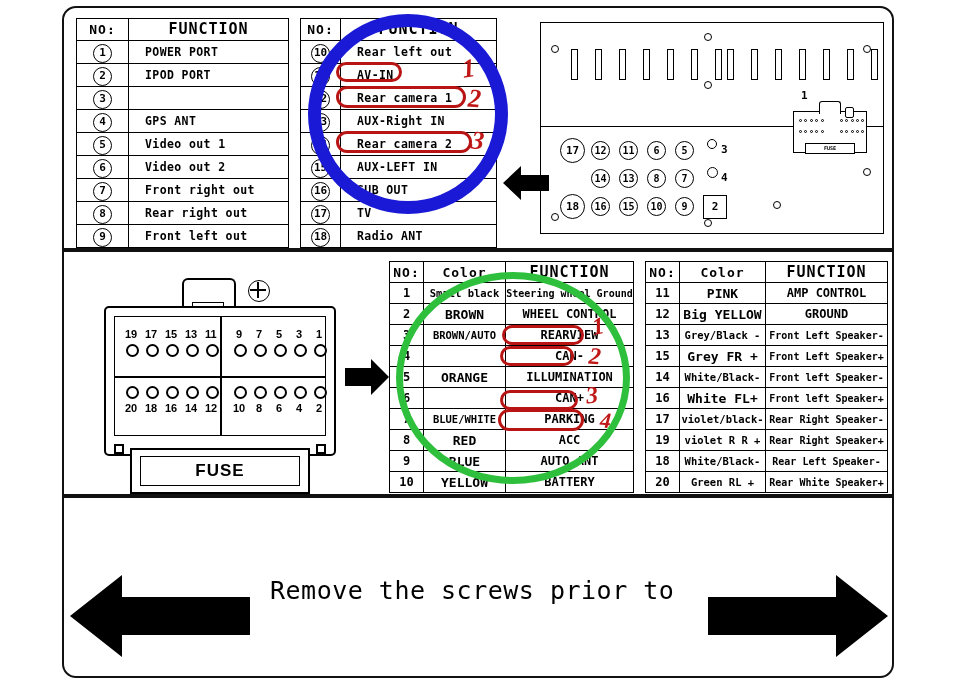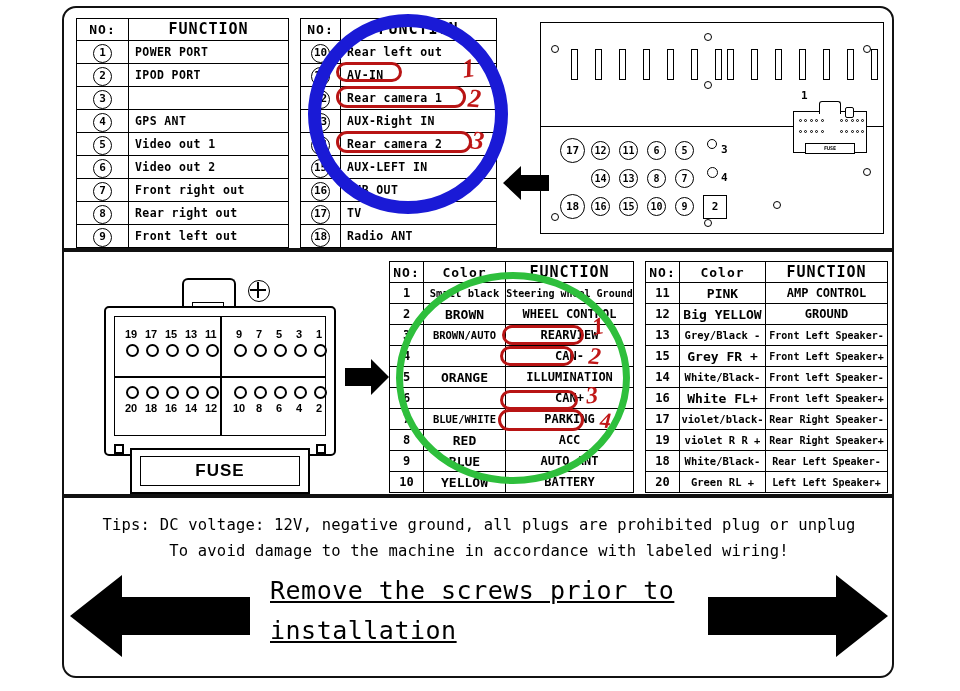--- a/index.html
+++ b/index.html
@@ -14,21 +14,21 @@
   .hrule{position:absolute;left:62px;width:832px;height:4px;background:#111;}
 
   
   table.tbl{border-collapse:collapse;table-layout:fixed;background:#fff;}
   table.tbl td,table.tbl th{border:1px solid #000;padding:0;text-align:center;
       vertical-align:middle;font-weight:bold;color:#000;white-space:nowrap;overflow:hidden;}
   .hdr{font-size:15px;letter-spacing:1px;}
   .hdr.small{font-size:13px;}
   .numcell{font-size:12px;}
   .fn{font-size:11.5px;letter-spacing:.4px;}
-  .fn.l{text-align:left;padding-left:6px;}
+  .fn.l{text-align:left;padding-left:16px;}
   .circnum{display:inline-block;border:1.4px solid #000;border-radius:50%;
            width:17px;height:17px;line-height:15px;font-size:11px;font-weight:bold;}
 
   
   #t1{position:absolute;left:76px;top:18px;width:212px;}
   #t1 col.c1{width:52px;} #t1 col.c2{width:160px;}
   #t1 tr{height:21.5px;}
 
   
   #t2{position:absolute;left:300px;top:18px;width:196px;}
@@ -105,21 +105,21 @@
   .redbox{position:absolute;border:3px solid #b81414;border-radius:16px;box-sizing:border-box;
           filter:blur(.3px);}
   .rednum{position:absolute;color:#c01717;font-weight:bold;
           font-family:"Liberation Serif",serif;font-style:italic;}
 
   
   #tips{position:absolute;left:70px;top:512px;width:818px;text-align:center;}
   .tipline{font-size:15.5px;letter-spacing:.2px;line-height:26px;white-space:nowrap;}
   #banner{position:absolute;left:70px;top:565px;width:818px;height:105px;}
   .btext{position:absolute;left:200px;top:6px;width:420px;text-align:left;
-         font-size:25px;line-height:40px;letter-spacing:.5px;text-decoration:underline;}
+         font-size:25px;line-height:40px;letter-spacing:.5px;}
 </style>
 </head>
 <body>
 
 <div id="sheet">
 
   <div class="frame"></div>
   <div class="hrule" style="top:248px;"></div>
   <div class="hrule" style="top:494px;"></div>
 
@@ -470,21 +470,21 @@
           <td class="fnsm">Rear Right Speaker+</td>
         </tr>
         <tr>
           <td class="numcell">18</td>
           <td class="clr">White/Black-</td>
           <td class="fnsm">Rear Left Speaker-</td>
         </tr>
         <tr>
           <td class="numcell">20</td>
           <td class="clr">Green RL +</td>
-          <td class="fnsm">Left Left Speaker+</td>
+          <td class="fnsm">Rear White Speaker+</td>
         </tr>
       </tbody>
   </table>
 
   <svg class="arrow" style="left:503px;top:163px;" width="46" height="40" viewBox="0 0 46 40">
     <polygon points="0,20 18,3 18,12 46,12 46,28 18,28 18,37" fill="#000"></polygon>
   </svg>
   <svg class="arrow" style="left:345px;top:358px;" width="44" height="38" viewBox="0 0 44 38">
     <polygon points="0,10 26,10 26,1 44,19 26,37 26,28 0,28" fill="#000"></polygon>
   </svg>
@@ -503,31 +503,26 @@
   <div class="redbox" style="left:502px;top:325px;width:82px;height:20px;"></div>
   <div class="redbox" style="left:500px;top:346px;width:74px;height:20px;"></div>
   <div class="redbox" style="left:500px;top:390px;width:78px;height:20px;"></div>
   <div class="redbox" style="left:498px;top:409px;width:86px;height:22px;"></div>
 
   <div class="rednum" id="rn-b1" style="left:592px;top:313px;font-size:24px;transform:rotate(-10deg);">1</div>
   <div class="rednum" id="rn-b2" style="left:589px;top:343px;font-size:24px;transform:rotate(5deg);">2</div>
   <div class="rednum" id="rn-b3" style="left:586px;top:382px;font-size:24px;transform:rotate(-6deg);">3</div>
   <div class="rednum" id="rn-b4" style="left:600px;top:408px;font-size:22px;transform:rotate(4deg);">4</div>
 
-  <div id="tips">
-    <div class="tipline">Tips: DC voltage: 12V, negative ground, all plugs are prohibited plug or unplug</div>
-    <div class="tipline">To avoid damage to the machine in accordance with labeled wiring!</div>
-  </div>
 
   <div id="banner">
     <svg style="position:absolute;left:0;top:8px;" width="180" height="86" viewBox="0 0 180 86">
       <polygon points="0,43 52,2 52,24 180,24 180,62 52,62 52,84" fill="#000"></polygon>
     </svg>
     <svg style="position:absolute;left:638px;top:8px;" width="180" height="86" viewBox="0 0 180 86">
       <polygon points="180,43 128,2 128,24 0,24 0,62 128,62 128,84" fill="#000"></polygon>
     </svg>
     <div class="btext">
       <div>Remove the screws prior to</div>
-      <div>installation</div>
     </div>
   </div>
 
 </div>
 
 </body></html>

